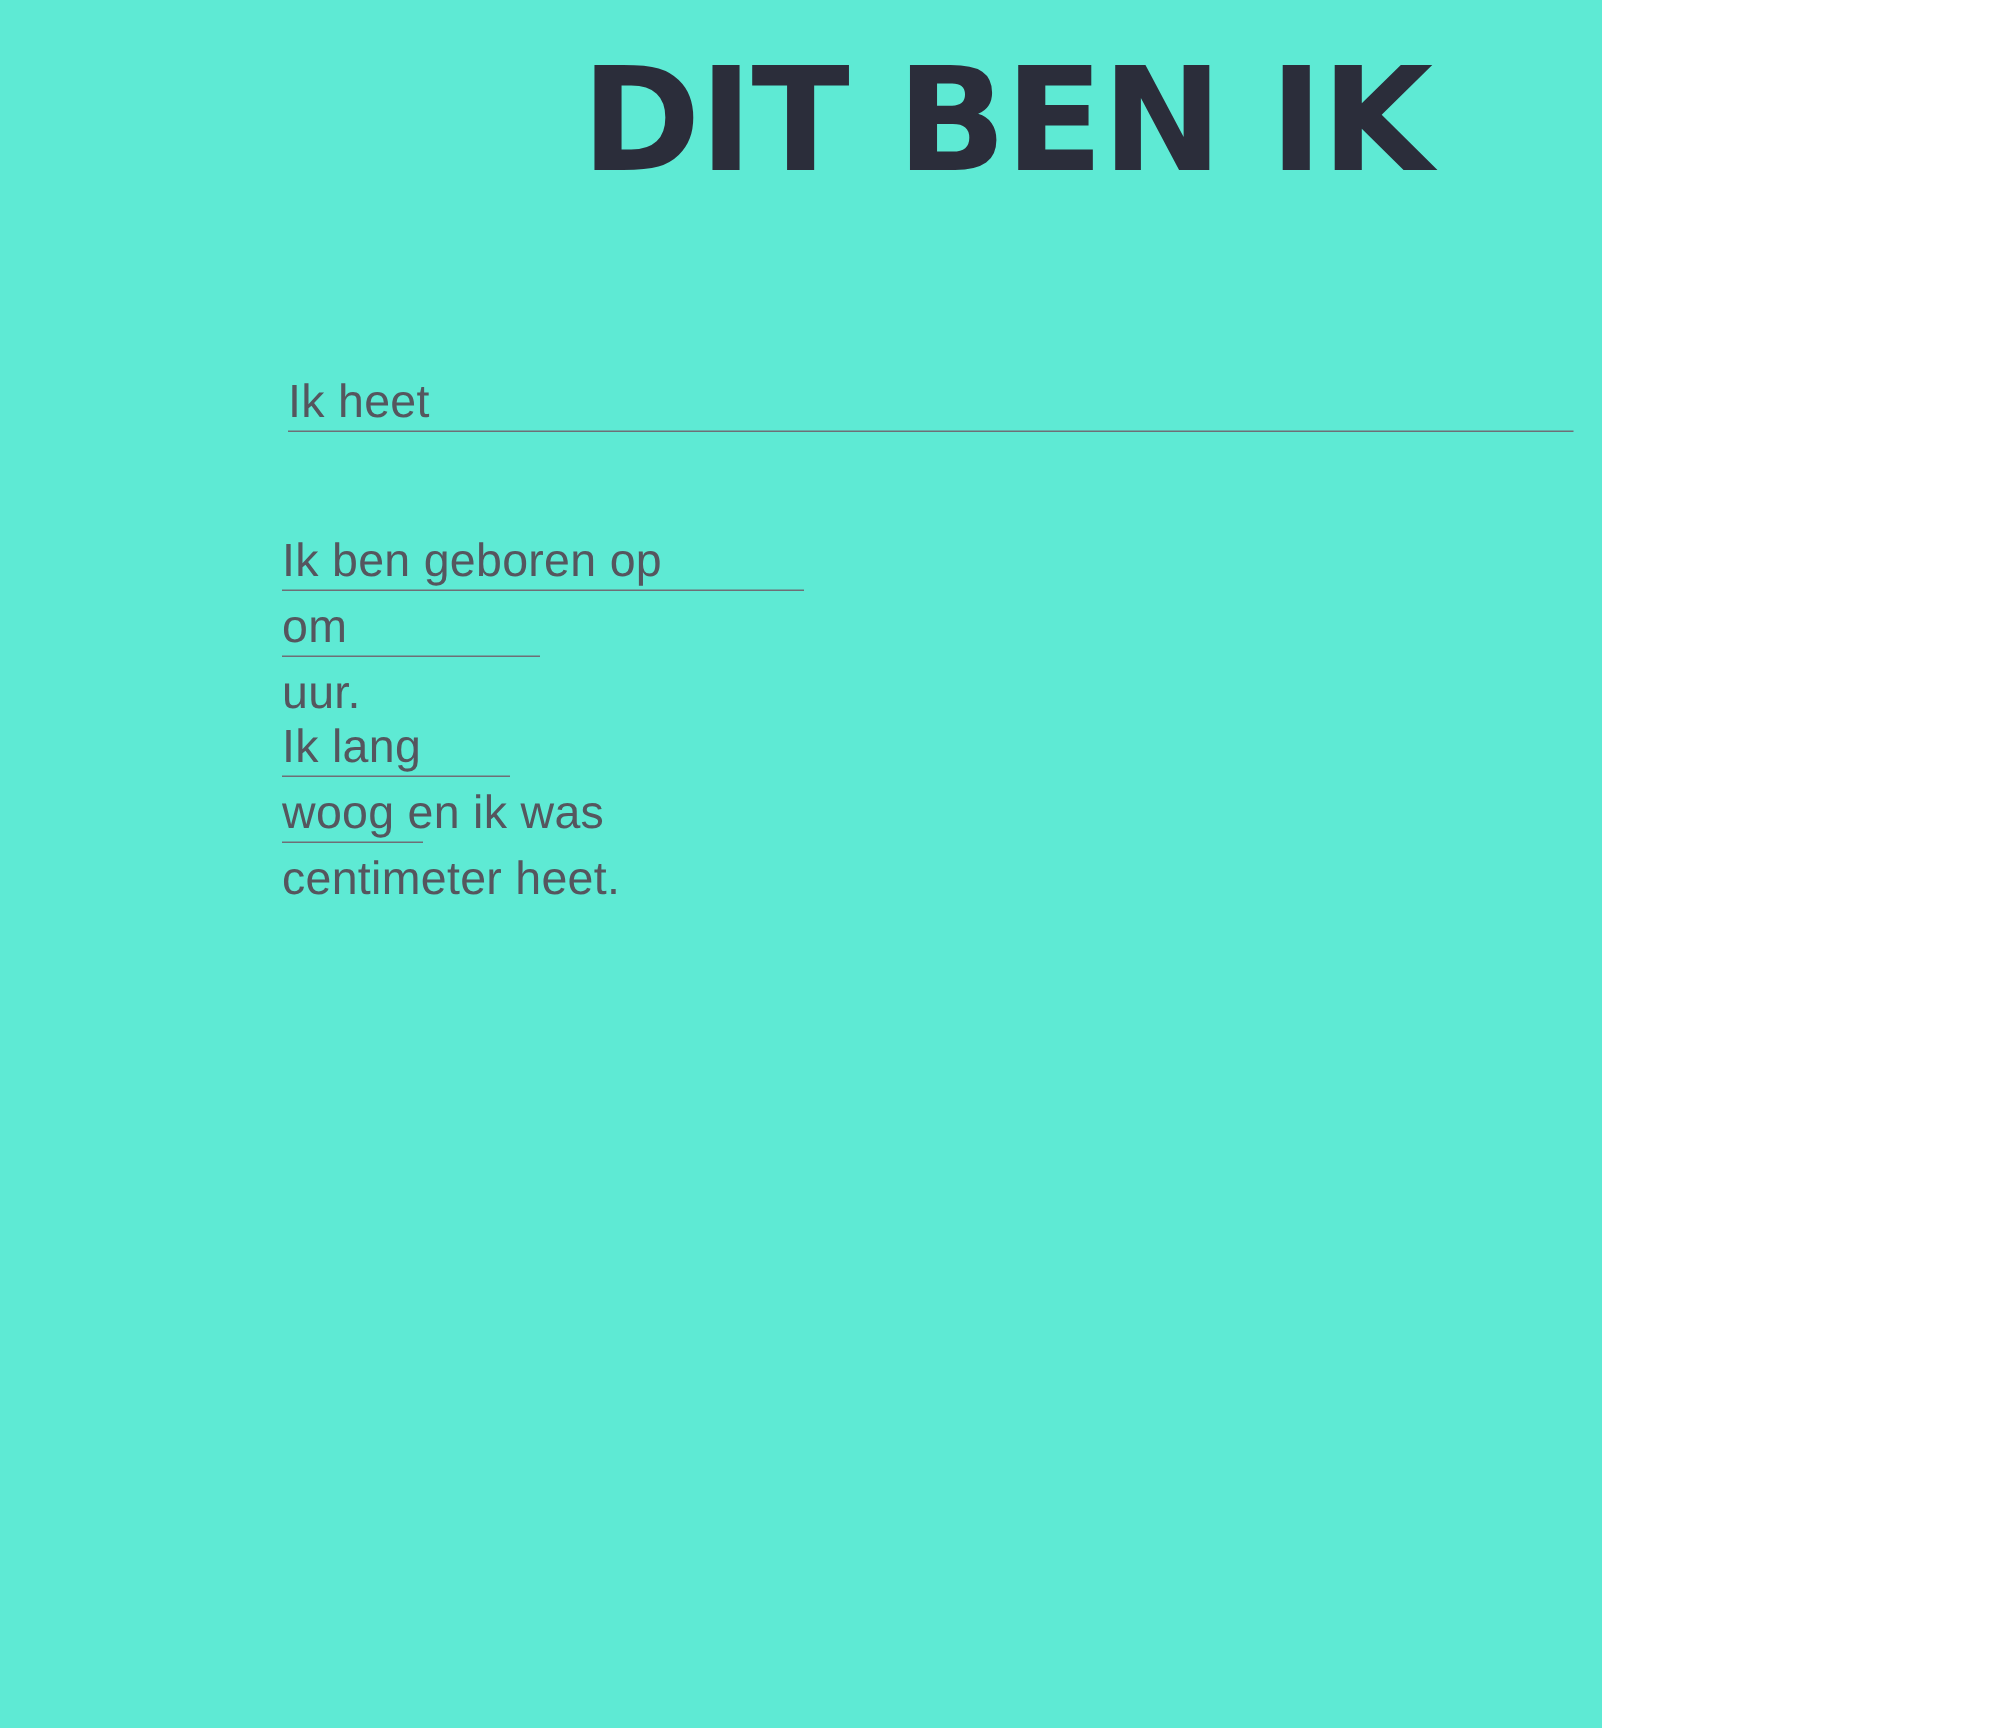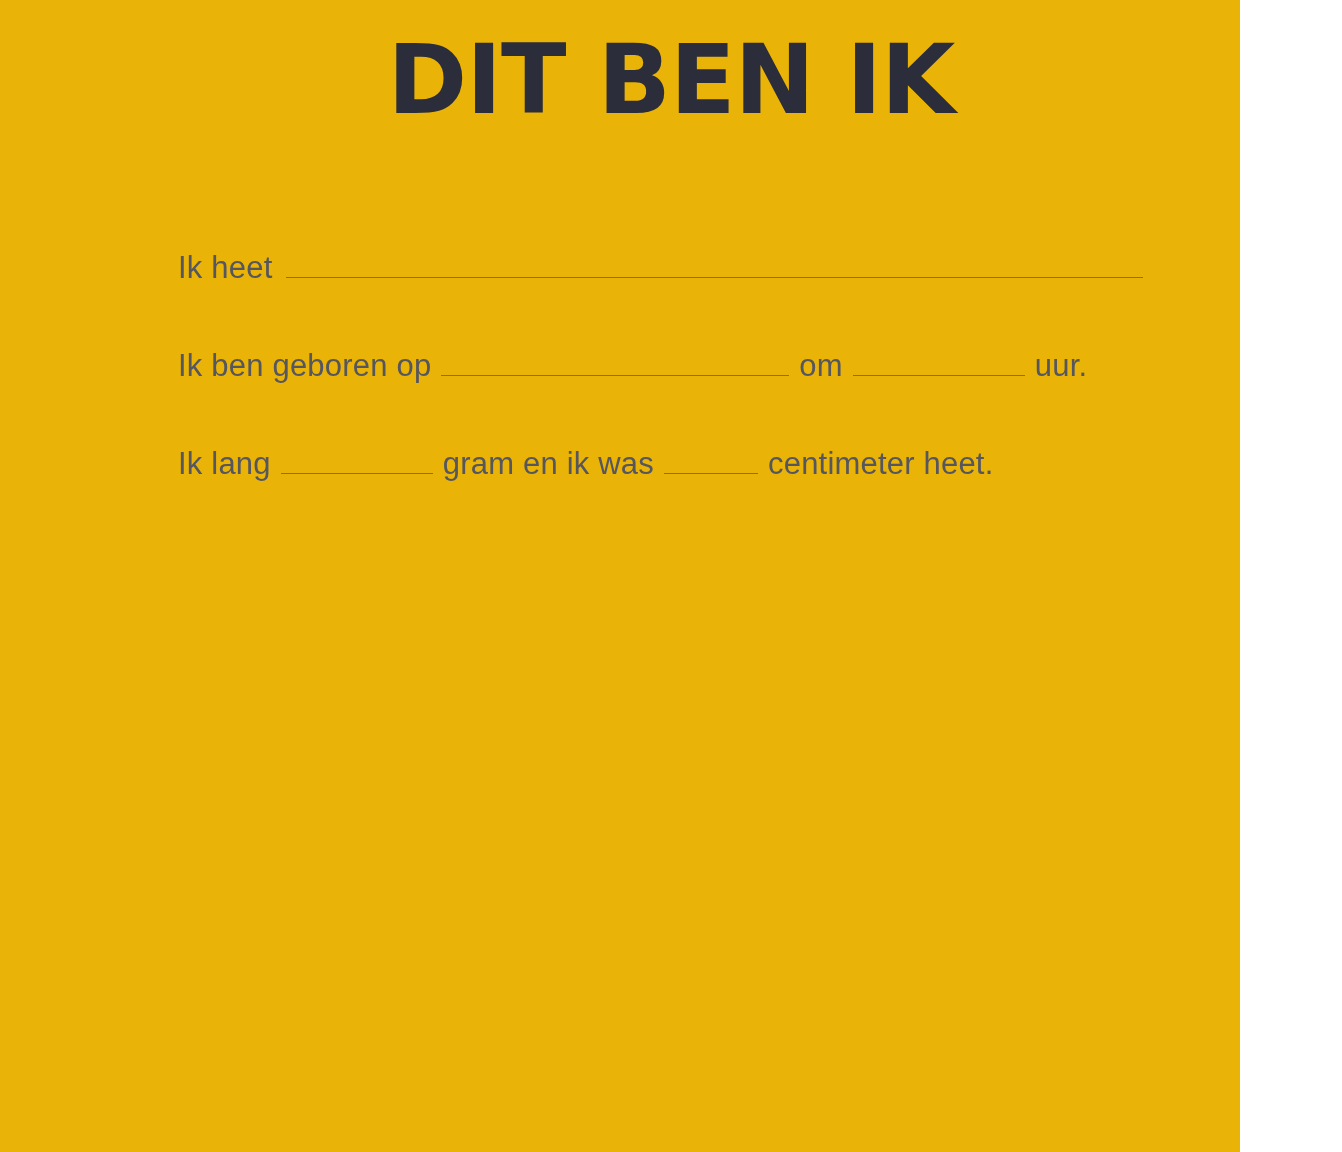--- a/index.html
+++ b/index.html
@@ -8,23 +8,23 @@
   }
   body {
     width: 1342px;
     height: 1152px;
     background: #ffffff;
     font-family: "Liberation Sans", sans-serif;
     overflow: hidden;
   }
   .page {
     position: relative;
-    width: 1240px;
+    width: 1068px;
     height: 1152px;
-    background: #eab308;
+    background: #5eead4;
   }
   .title {
     position: absolute;
     top: 28px;
     left: 0;
     width: 1342px;
     text-align: center;
     font-family: "DejaVu Sans", sans-serif;
     font-weight: bold;
     font-size: 96px;
@@ -40,23 +40,24 @@
   }
   .line-row {
     display: flex;
     align-items: baseline;
     color: #55565e;
     font-size: 31px;
     font-family: "Liberation Sans", sans-serif;
     font-weight: 300;
     letter-spacing: 0.2px;
     white-space: nowrap;
+    flex-direction: column;
   }
   .row-heet { margin-bottom: 62px; }
-  .row-geboren { margin-bottom: 62px; }
+  .row-geboren { }
   .row-woog { margin-bottom: 0; }
 
   .label { display: inline-block; }
 
   .blank {
     display: inline-block;
     border-bottom: 1.6px solid #6e6f76;
     height: 1px;
     margin: 0 10px 6px 10px;
     vertical-align: bottom;
@@ -85,19 +86,19 @@
       <span class="label">Ik ben geboren op</span>
       <span class="blank blank-date"></span>
       <span class="label">om</span>
       <span class="blank blank-time"></span>
       <span class="label">uur.</span>
     </div>
 
     <div class="line-row row-woog">
       <span class="label">Ik lang</span>
       <span class="blank blank-weight"></span>
-      <span class="label">gram en ik was</span>
+      <span class="label">woog en ik was</span>
       <span class="blank blank-length"></span>
       <span class="label">centimeter heet.</span>
     </div>
 
   </div>
 </div>
 
 </body></html>

